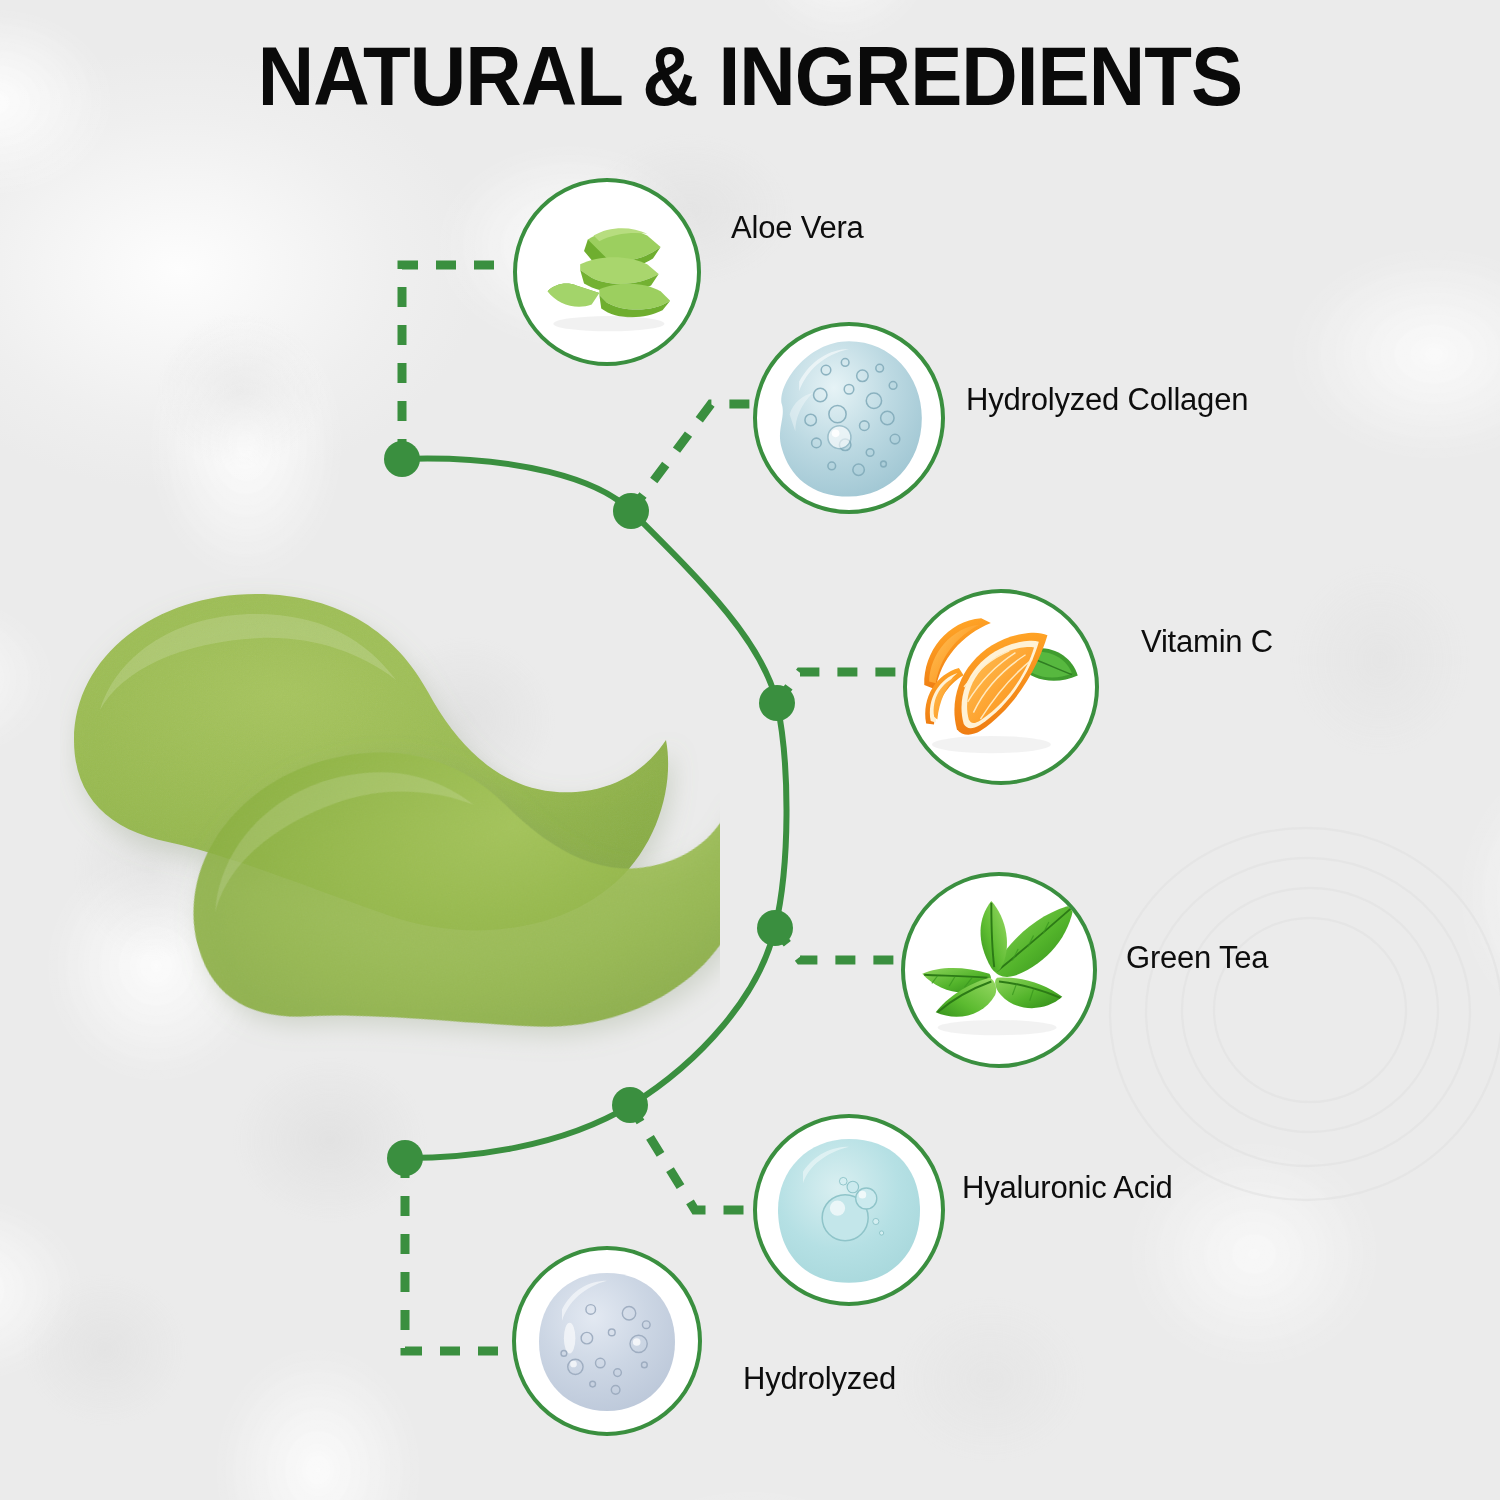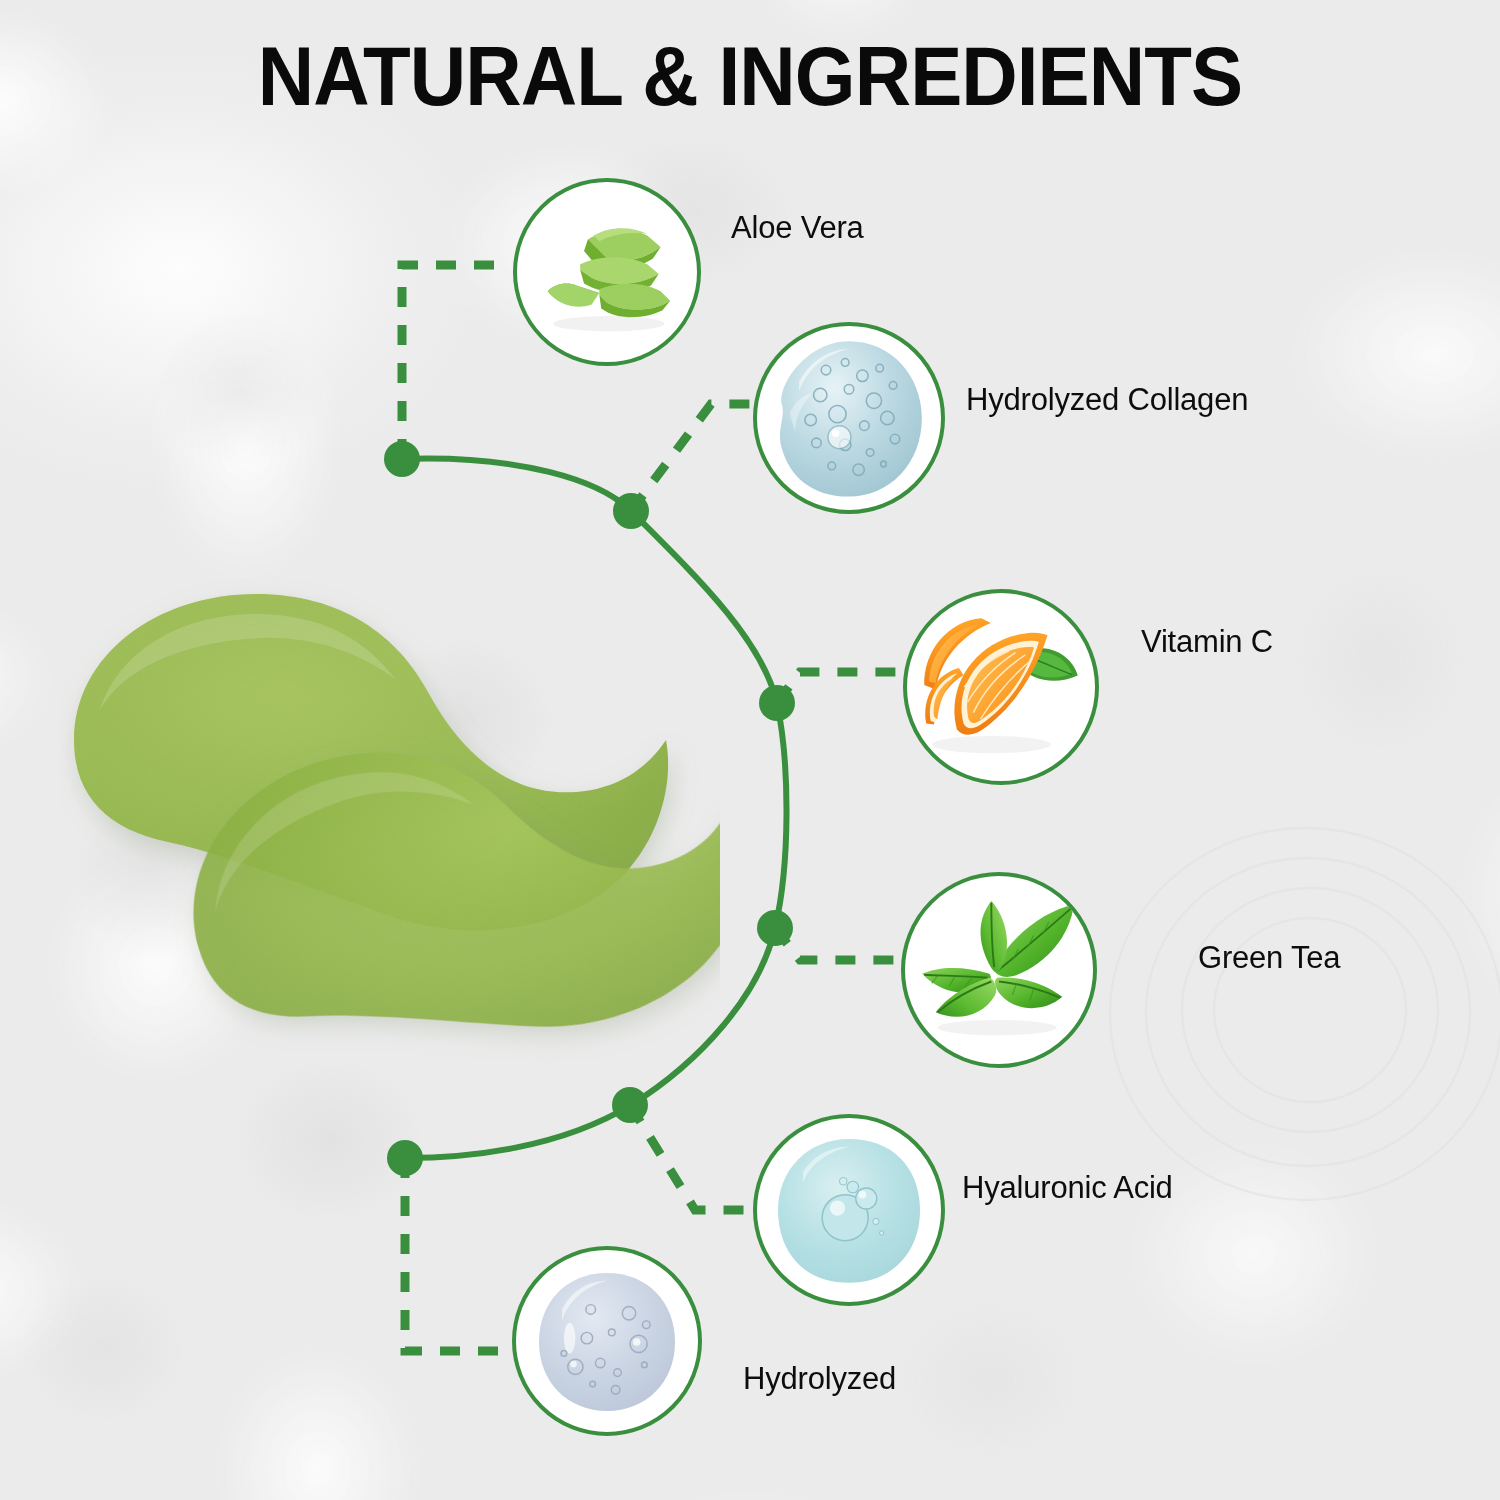--- a/index.html
+++ b/index.html
@@ -349,21 +349,21 @@
 
       <path fill="url(#tl1)" d="M 96 106 C 118 104, 146 112, 164 126 C 146 142, 116 142, 100 124 C 94 118, 92 109, 96 106 Z"></path>
       <path fill="none" stroke="#2c7a16" stroke-width="2" d="M 98 110 C 120 112, 146 120, 162 127"></path>
       <g stroke="#39971f" stroke-width="1.2" opacity=".8" fill="none">
         <path d="M 116 113 L 112 124"></path>
           <path d="M 134 118 L 130 130"></path>
       </g>
       <ellipse cx="96" cy="158" rx="62" ry="8" fill="#d5d5d5" opacity=".3"></ellipse>
     </svg>
   </div>
-  <div class="label" style="left:1198px;top:942px;">Green Tea</div>
+  <div class="label" style="left:1126px;top:942px;">Green Tea</div>
 
   <div class="bubble" style="left:753px;top:1114px;width:192px;height:192px;">
     <svg viewBox="0 0 192 192">
       <defs>
         <radialGradient id="hag" cx="42%" cy="34%" r="78%">
           <stop offset="0%" stop-color="#d9eff1"></stop>
           <stop offset="55%" stop-color="#b5e0e4"></stop>
           <stop offset="100%" stop-color="#a5d6da"></stop>
         </radialGradient>
       </defs>

